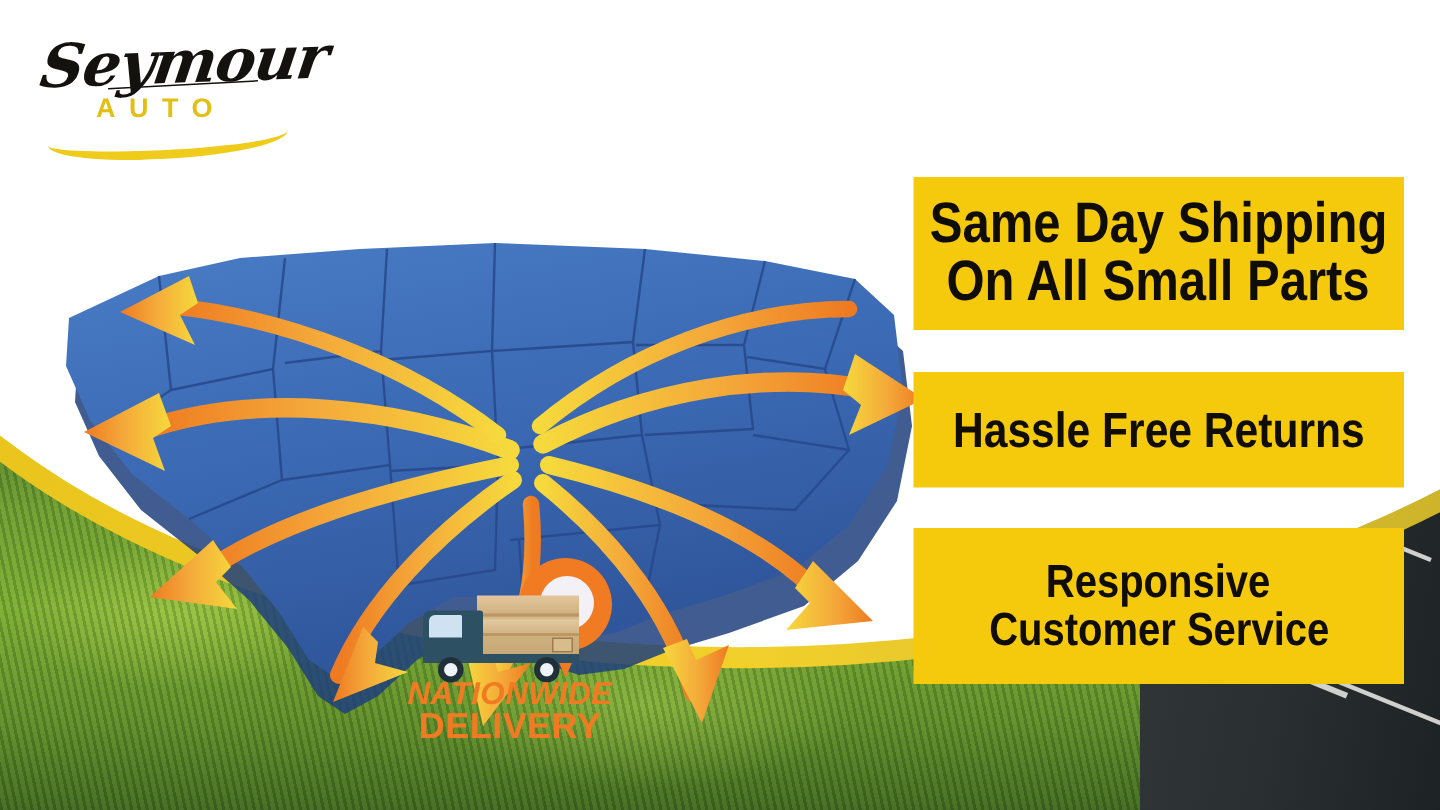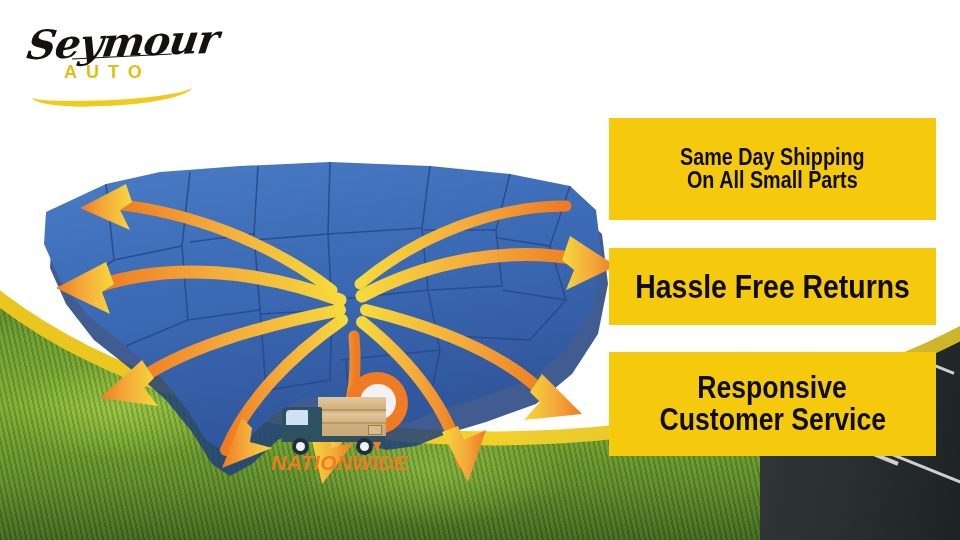--- a/index.html
+++ b/index.html
@@ -152,21 +152,21 @@
     background:#f5ca0c;
     display:flex;flex-direction:column;
     align-items:center;justify-content:center;
     text-align:center;
     color:#100d06;
     font-family:"Liberation Sans Narrow","Liberation Sans",sans-serif;
     font-weight:700;
     line-height:1.02;
   }
   .banner span{display:block;transform:scaleX(.86);transform-origin:center;white-space:nowrap;}
-  #banner-1{left:609px;top:118px;width:327px;height:102px;font-size:23px;}
+  #banner-1{left:609px;top:118px;width:327px;height:102px;font-size:38px;}
   #banner-2{left:609px;top:248px;width:327px;height:77px;font-size:33px;}
   #banner-3{left:609px;top:352px;width:327px;height:104px;font-size:31px;}
 </style>
 </head>
 <body>
 
 <div class="stage">
 
   <div class="bg-sky"></div>
   <div class="clouds">
@@ -319,20 +319,21 @@
       <div class="truck-label"></div>
       <div class="truck-cab"></div>
       <div class="truck-win"></div>
       <div class="truck-base"></div>
       <div class="wheel" style="left:12px;"></div>
       <div class="wheel" style="left:76px;"></div>
     </div>
 
     <div class="nw-text">
       <div class="nw-1">NATIONWIDE</div>
+      <div class="nw-2">DELIVERY</div>
     </div>
   </div>
 
   <div class="banner" id="banner-1">
     <span>Same Day Shipping</span>
     <span>On All Small Parts</span>
   </div>
 
   <div class="banner" id="banner-2">
     <span>Hassle Free Returns</span>

